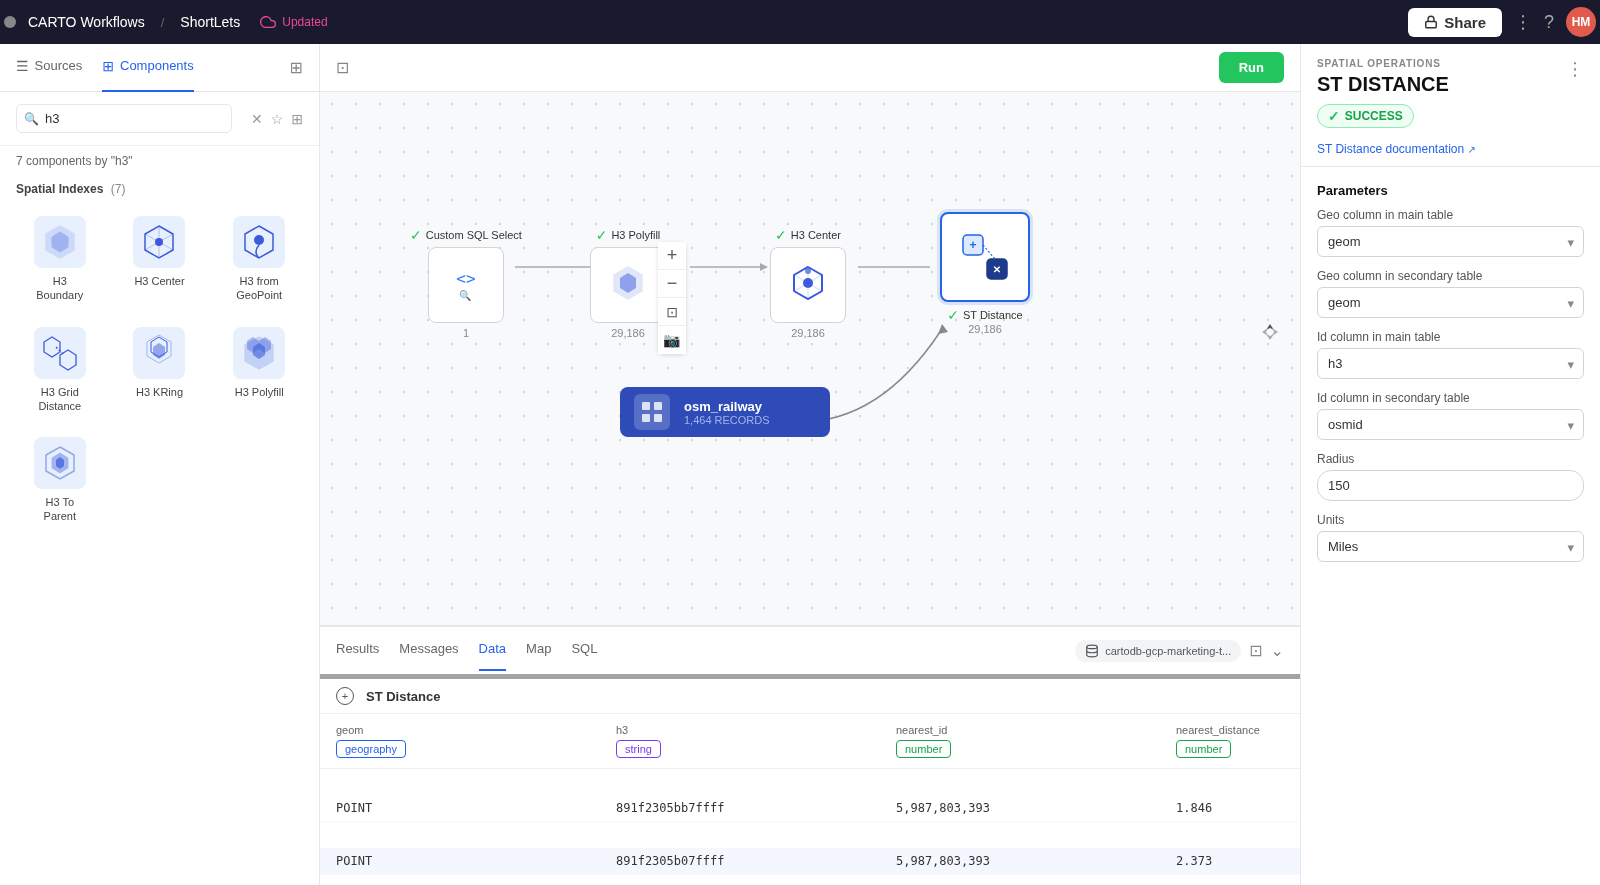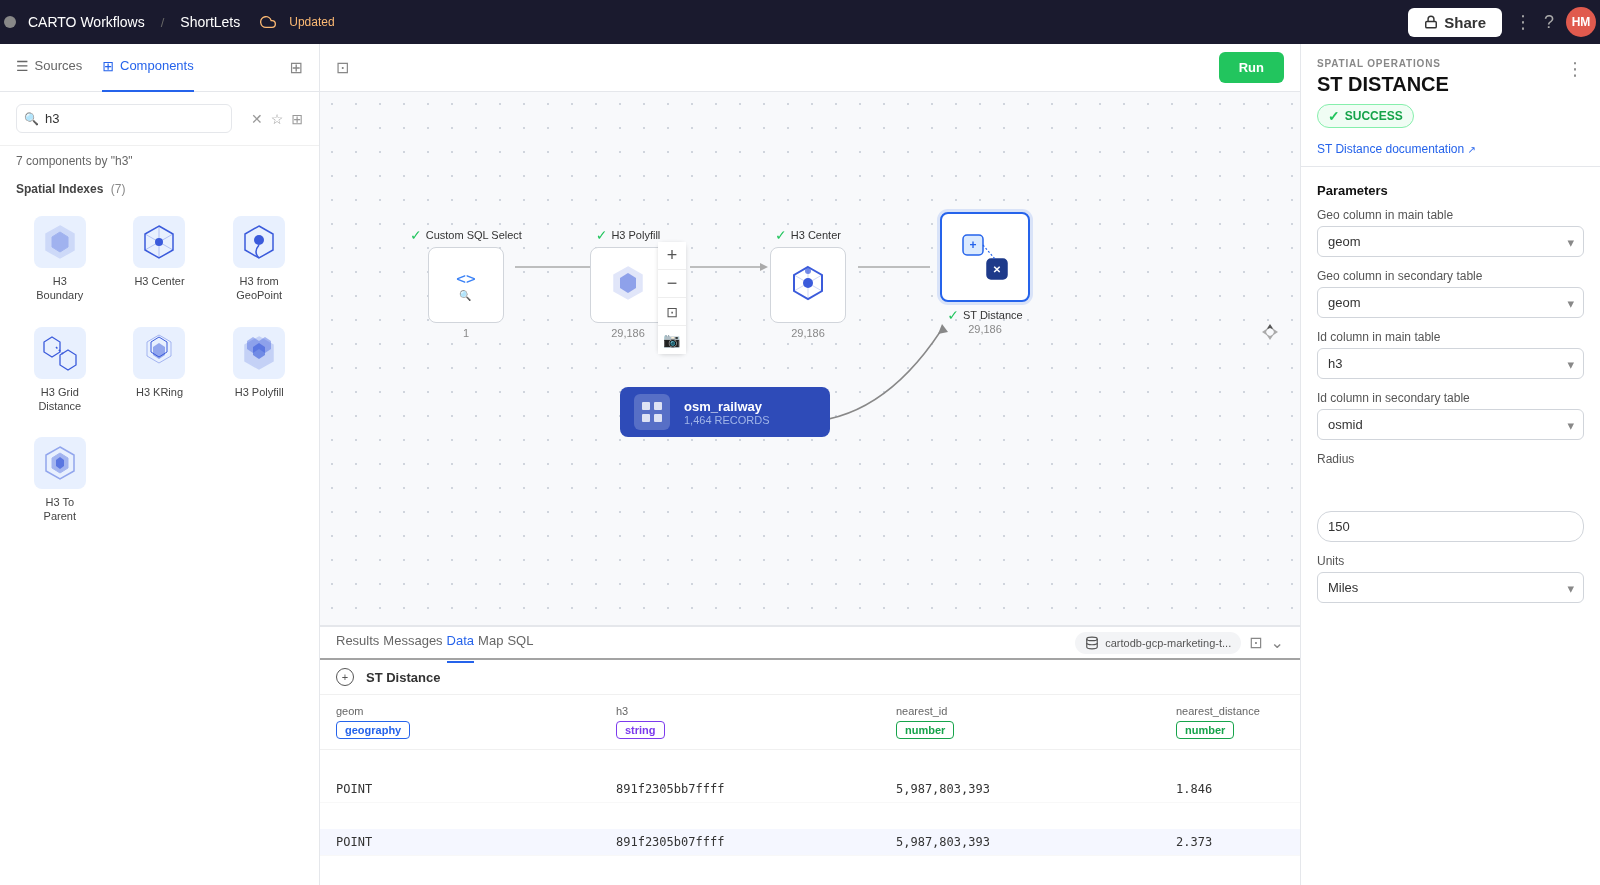--- a/index.html
+++ b/index.html
@@ -4,21 +4,21 @@
   <style>
     * { box-sizing: border-box; margin: 0; padding: 0; }
     body { font-family: -apple-system, BlinkMacSystemFont, 'Segoe UI', sans-serif; background: #f0f2f5; color: #333; font-size: 13px; height: 885px; overflow: hidden; }
 
     
     .topbar { background: #1a1a2e; height: 44px; display: flex; align-items: center; padding: 0 4px; gap: 12px; color: #fff; }
     .topbar-dot { width: 12px; height: 12px; border-radius: 50%; background: #888; }
     .topbar-title { font-size: 14px; font-weight: 500; color: #fff; }
     .topbar-sep { color: #666; margin: 0 4px; }
     .topbar-subtitle { font-size: 14px; color: #fff; }
-    .topbar-updated { display: flex; align-items: center; gap: 13px; color: #fdba74; font-size: 12px; margin-left: 8px; }
+    .topbar-updated { display: flex; align-items: center; gap: 6px; color: #ec4899; font-size: 12px; margin-left: 8px; }
     .topbar-right { margin-left: auto; display: flex; align-items: center; gap: 12px; }
     .share-btn { background: #fff; color: #333; border: none; border-radius: 6px; padding: 6px 16px; font-size: 15px; font-weight: 600; cursor: pointer; display: flex; align-items: center; gap: 6px; }
     .topbar-icon { color: #aaa; font-size: 18px; cursor: pointer; }
     .avatar { width: 30px; height: 30px; border-radius: 50%; background: #e05a4e; color: #fff; display: flex; align-items: center; justify-content: center; font-size: 12px; font-weight: 700; }
 
     
     .main-layout { display: flex; height: calc(885px - 44px); }
 
     
     .left-panel { width: 320px; background: #fff; border-right: 1px solid #e5e7eb; display: flex; flex-direction: column; flex-shrink: 0; }
@@ -53,36 +53,36 @@
     .run-btn { margin-left: auto; background: #22c55e; color: #fff; border: none; border-radius: 6px; padding: 8px 20px; font-size: 13px; font-weight: 600; cursor: pointer; }
     .canvas-icon-btn { color: #888; font-size: 16px; cursor: pointer; }
 
     .canvas { flex: 1; background: #f8f9fb; position: relative; overflow: hidden; background-image: radial-gradient(circle, #d0d5dd 1px, transparent 1px); background-size: 24px 24px; }
 
     
     .connector-svg { position: absolute; top: 0; left: 0; width: 100%; height: 100%; pointer-events: none; }
 
     
     .bottom-area { height: 260px; background: #fff; border-top: 2px solid #e5e7eb; display: flex; flex-direction: column; }
-    .bottom-tabs { display: flex; align-items: center; padding: 0 16px; border-bottom: 2px solid #a3a3a3; height: 33px; gap: 4px; }
+    .bottom-tabs { display: flex; align-items: center; padding: 0 16px; border-bottom: 5px solid #a3a3a3; height: 52px; gap: 20px; }
     .bottom-tab { font-size: 13px; color: #666; cursor: pointer; padding-bottom: 2px; border-bottom: 2px solid transparent; height: 40px; display: flex; align-items: center; }
     .bottom-tab.active { color: #2563eb; border-bottom: 2px solid #2563eb; font-weight: 500; }
     .bottom-right { margin-left: auto; display: flex; align-items: center; gap: 8px; }
     .db-badge { display: flex; align-items: center; gap: 6px; background: #f3f4f6; border-radius: 20px; padding: 4px 10px; font-size: 11px; color: #555; }
     .expand-icon { color: #888; font-size: 16px; cursor: pointer; }
     .chevron-icon { color: #888; font-size: 16px; cursor: pointer; }
 
     
     .data-content { flex: 1; overflow: auto; }
     .table-header-row { display: flex; align-items: center; padding: 8px 16px; gap: 4px; border-bottom: 1px solid #f0f0f0; }
     .table-title { font-size: 13px; font-weight: 600; color: #333; }
 
     .col-headers { display: grid; grid-template-columns: 280px 280px 280px 280px 1fr; padding: 6px 16px; gap: 0; border-bottom: 1px solid #f0f0f0; }
     .col-header-item { font-size: 11px; color: #666; padding: 4px 0; }
-    .type-badge { display: inline-block; border-radius: 4px; padding: 2px 8px; font-size: 11px; font-weight: 700; margin-top: 2px; }
+    .type-badge { display: inline-block; border-radius: 4px; padding: 2px 8px; font-size: 11px; font-weight: 400; margin-top: 2px; }
     .badge-geography { border: 1.5px solid #2563eb; color: #2563eb; background: transparent; }
     .badge-string { border: 1.5px solid #7c3aed; color: #7c3aed; background: transparent; }
     .badge-number { border: 1.5px solid #16a34a; color: #16a34a; background: transparent; }
 
     .data-row { display: grid; grid-template-columns: 280px 280px 280px 280px 1fr; padding: 6px 16px; border-bottom: 1px solid #f8f8f8; align-items: center; margin-top: 26px; }
     .data-row:nth-child(even) { background: #fafafa; }
     .data-cell { font-size: 12px; color: #333; font-family: monospace; }
 
     
     .right-panel { width: 300px; background: #fff; border-left: 1px solid #e5e7eb; display: flex; flex-direction: column; overflow-y: auto; flex-shrink: 0; }
@@ -91,21 +91,21 @@
     .right-link { color: #2563eb; text-decoration: none; font-size: 12px; padding: 4px 16px; display: block; }
 
     .params-section { padding: 10px 16px 0; }
     .params-title { font-size: 13px; font-weight: 700; color: #111; margin-bottom: 10px; }
     .param-group { margin-bottom: 12px; }
     .param-label { font-size: 12px; color: #555; margin-bottom: 4px; }
     .param-select { width: 100%; border: 1px solid #d1d5db; border-radius: 6px; padding: 7px 10px; font-size: 13px; color: #333; background: #fff; appearance: none; cursor: pointer; outline: none; display: flex; align-items: center; justify-content: space-between; }
     .select-wrapper { position: relative; }
     .select-wrapper select { width: 100%; border: 1px solid #d1d5db; border-radius: 6px; padding: 7px 10px; font-size: 13px; color: #333; background: #fff; appearance: none; cursor: pointer; outline: none; }
     .select-wrapper::after { content: '▾'; position: absolute; right: 10px; top: 50%; transform: translateY(-50%); color: #888; pointer-events: none; }
-    .param-input { width: 100%; border: 1px solid #d1d5db; border-radius: 14px; padding: 7px 10px; font-size: 13px; color: #333; outline: none; margin-top: 41px; }
+    .param-input { width: 100%; border: 1px solid #d1d5db; border-radius: 14px; padding: 7px 10px; font-size: 13px; color: #333; outline: none; }
   </style>
 </head>
 <body>
 
 <div class="topbar">
   <div class="topbar-dot"></div>
   <span class="topbar-title">CARTO Workflows</span>
   <span class="topbar-sep">/</span>
   <span class="topbar-subtitle">ShortLets</span>
   <div class="topbar-updated">

